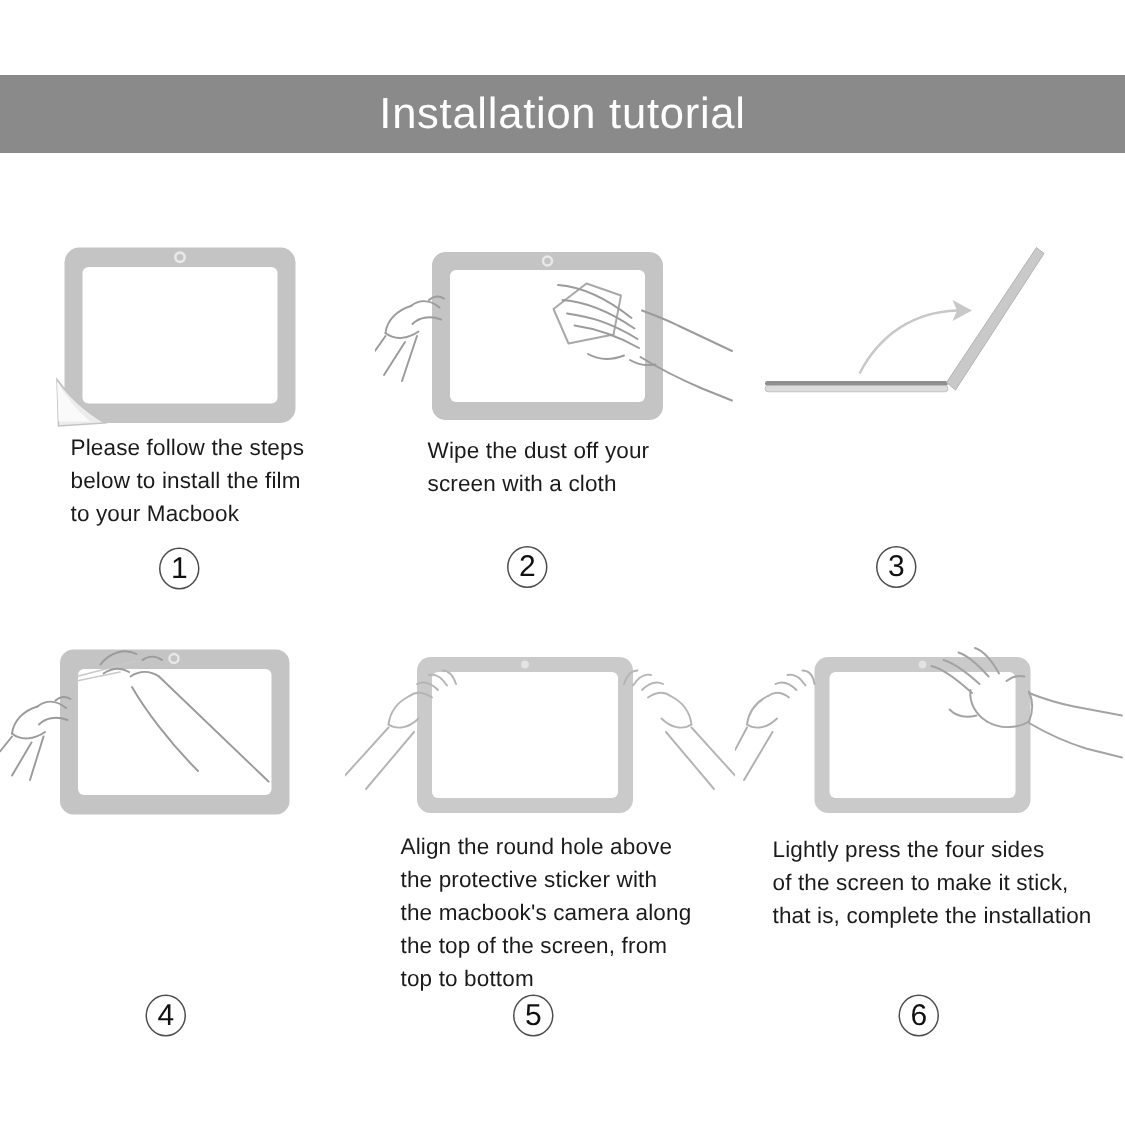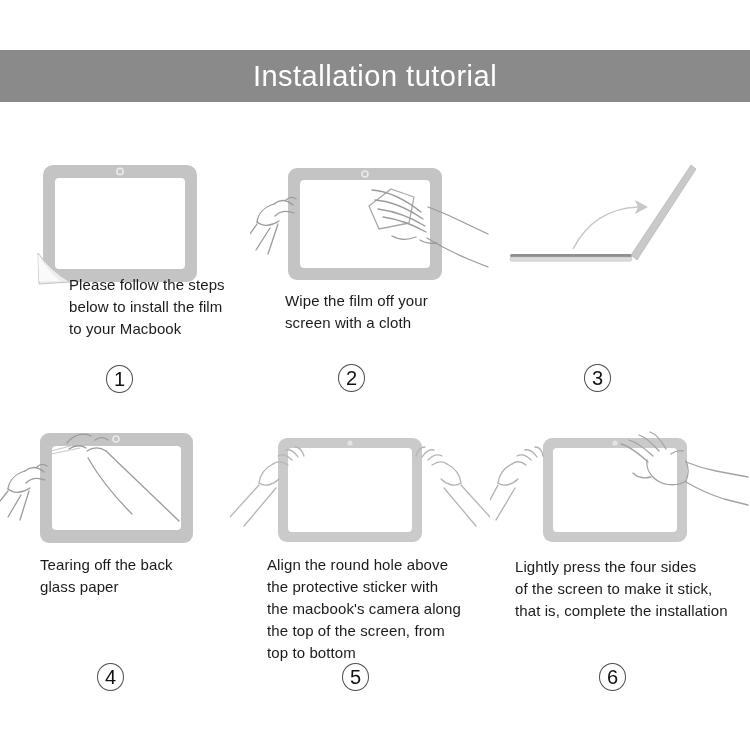--- a/index.html
+++ b/index.html
@@ -18,21 +18,21 @@
   .illus{position:absolute;}
   .caption{
     position:absolute;font-size:15px;line-height:22px;color:#1b1b1b;
     white-space:pre-line;letter-spacing:0.1px;
   }
   .numbadge{
     position:absolute;width:27px;height:28px;border:1.5px solid #4d4d4d;
     border-radius:50%;display:flex;align-items:center;justify-content:center;
     font-size:20px;color:#111111;box-sizing:border-box;
   }
-  .c1{left:47px;top:274px;margin-left:22px;}  .c2{left:285px;top:290px;}  .c3{left:517px;top:290px;}
+  .c1{left:47px;top:288px;}  .c2{left:285px;top:290px;}  .c3{left:517px;top:290px;}
   .c4{left:40px;top:554px;}  .c5{left:267px;top:554px;}  .c6{left:515px;top:556px;}
   .n1{left:106px;top:365px;} .n2{left:338px;top:364px;} .n3{left:584px;top:364px;}
   .n4{left:97px;top:663px;}  .n5{left:342px;top:663px;} .n6{left:599px;top:663px;}
   svg{display:block;}
 </style>
 </head>
 <body>
 
 <div class="stage">
 
@@ -156,24 +156,22 @@
       <path d="M161,57 C153,59 147,57 143,53"></path>
       <path d="M181,34 C185,31 189,30 193,31"></path>
       <path d="M196,42 C206,46 216,49 226,51 L258,57"></path>
       <path d="M196,62 C208,69 221,75 234,79 L258,85"></path>
     </g>
   </svg>
 
   <div class="caption c1">Please follow the steps
 below to install the film
 to your Macbook</div>
-  <div class="caption c2">Wipe the film off your
+  <div class="caption c2">Wipe the dust off your
 screen with a cloth</div>
-  <div class="caption c4">Tearing off the back
-glass paper</div>
   <div class="caption c5">Align the round hole above
 the protective sticker with
 the macbook's camera along
 the top of the screen, from
 top to bottom</div>
   <div class="caption c6">Lightly press the four sides
 of the screen to make it stick,
 that is, complete the installation</div>
 
   <div class="numbadge n1">1</div>

